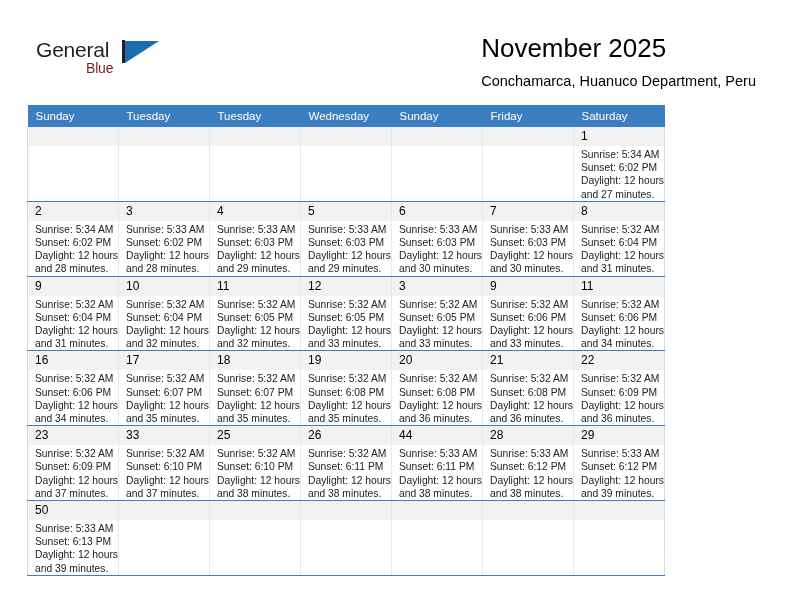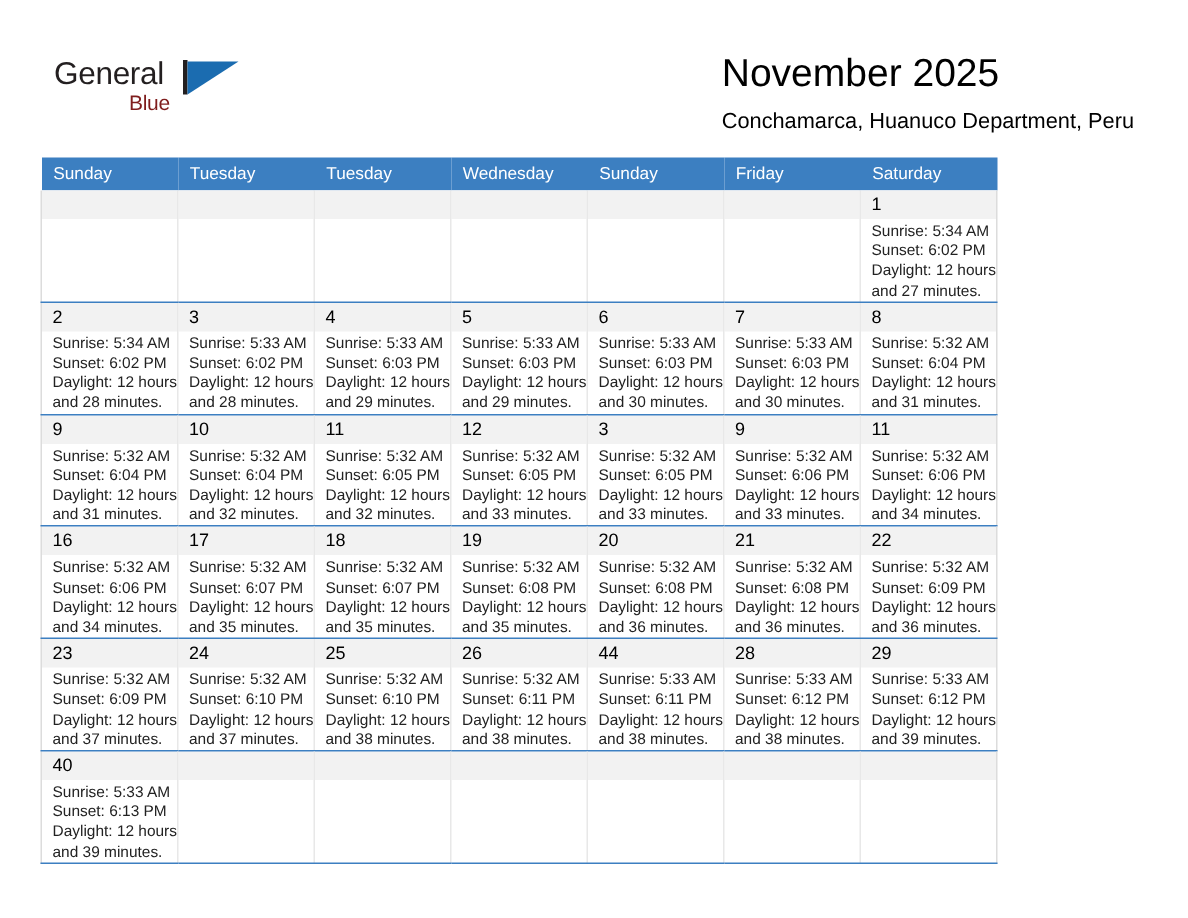--- a/index.html
+++ b/index.html
@@ -479,21 +479,21 @@
               <div class="details">
                 <div>Sunrise: 5:32 AM</div>
                 <div>Sunset: 6:09 PM</div>
                 <div>Daylight: 12 hours</div>
                 <div>and 37 minutes.</div>
               </div>
             </div>
           </td>
           <td class="">
             <div class="cell-inner">
-              <span class="daynum">24</span>
+              <span class="daynum">33</span>
               <div class="details">
                 <div>Sunrise: 5:32 AM</div>
                 <div>Sunset: 6:10 PM</div>
                 <div>Daylight: 12 hours</div>
                 <div>and 37 minutes.</div>
               </div>
             </div>
           </td>
           <td class="">
             <div class="cell-inner">
@@ -547,21 +547,21 @@
                 <div>Sunset: 6:12 PM</div>
                 <div>Daylight: 12 hours</div>
                 <div>and 39 minutes.</div>
               </div>
             </div>
           </td>
         </tr>
         <tr class="week">
           <td class="">
             <div class="cell-inner">
-              <span class="daynum">40</span>
+              <span class="daynum">50</span>
               <div class="details">
                 <div>Sunrise: 5:33 AM</div>
                 <div>Sunset: 6:13 PM</div>
                 <div>Daylight: 12 hours</div>
                 <div>and 39 minutes.</div>
               </div>
             </div>
           </td>
           <td class="empty">
             <div class="cell-inner">

